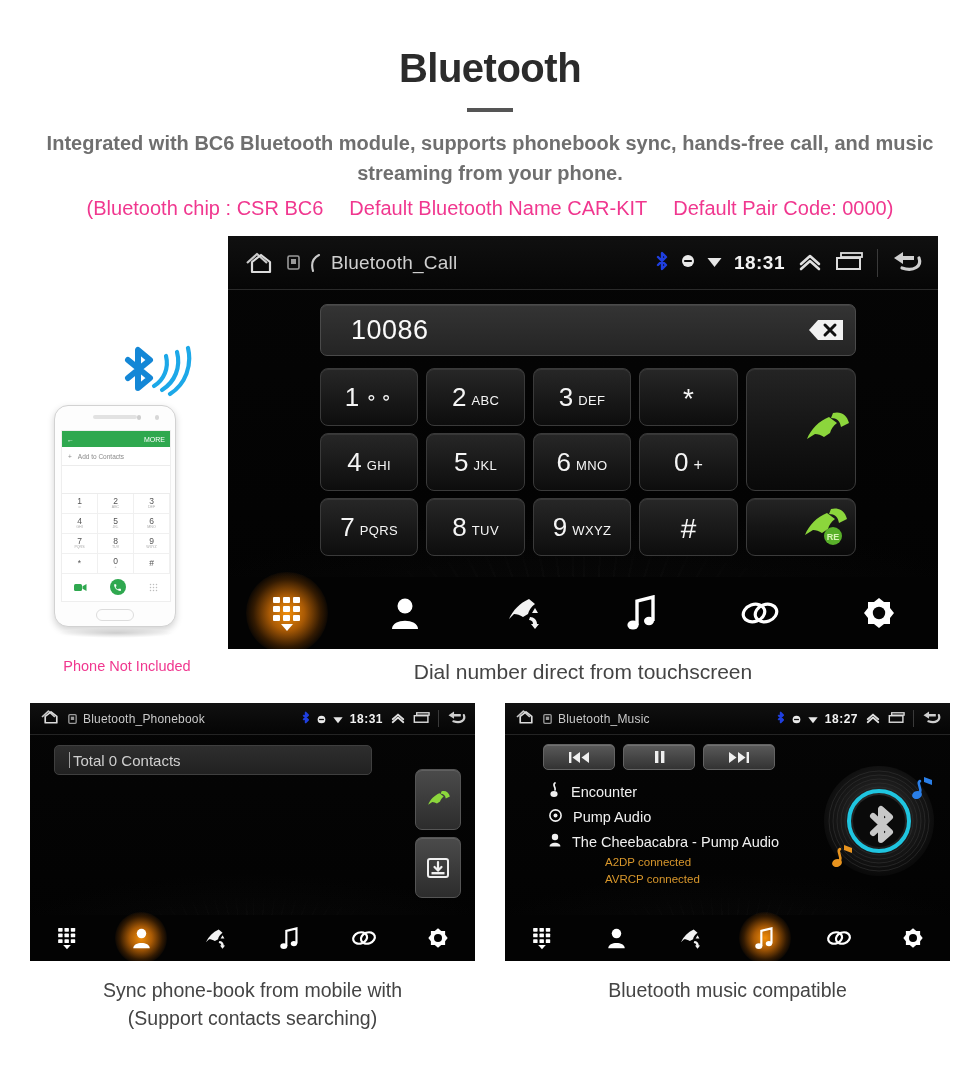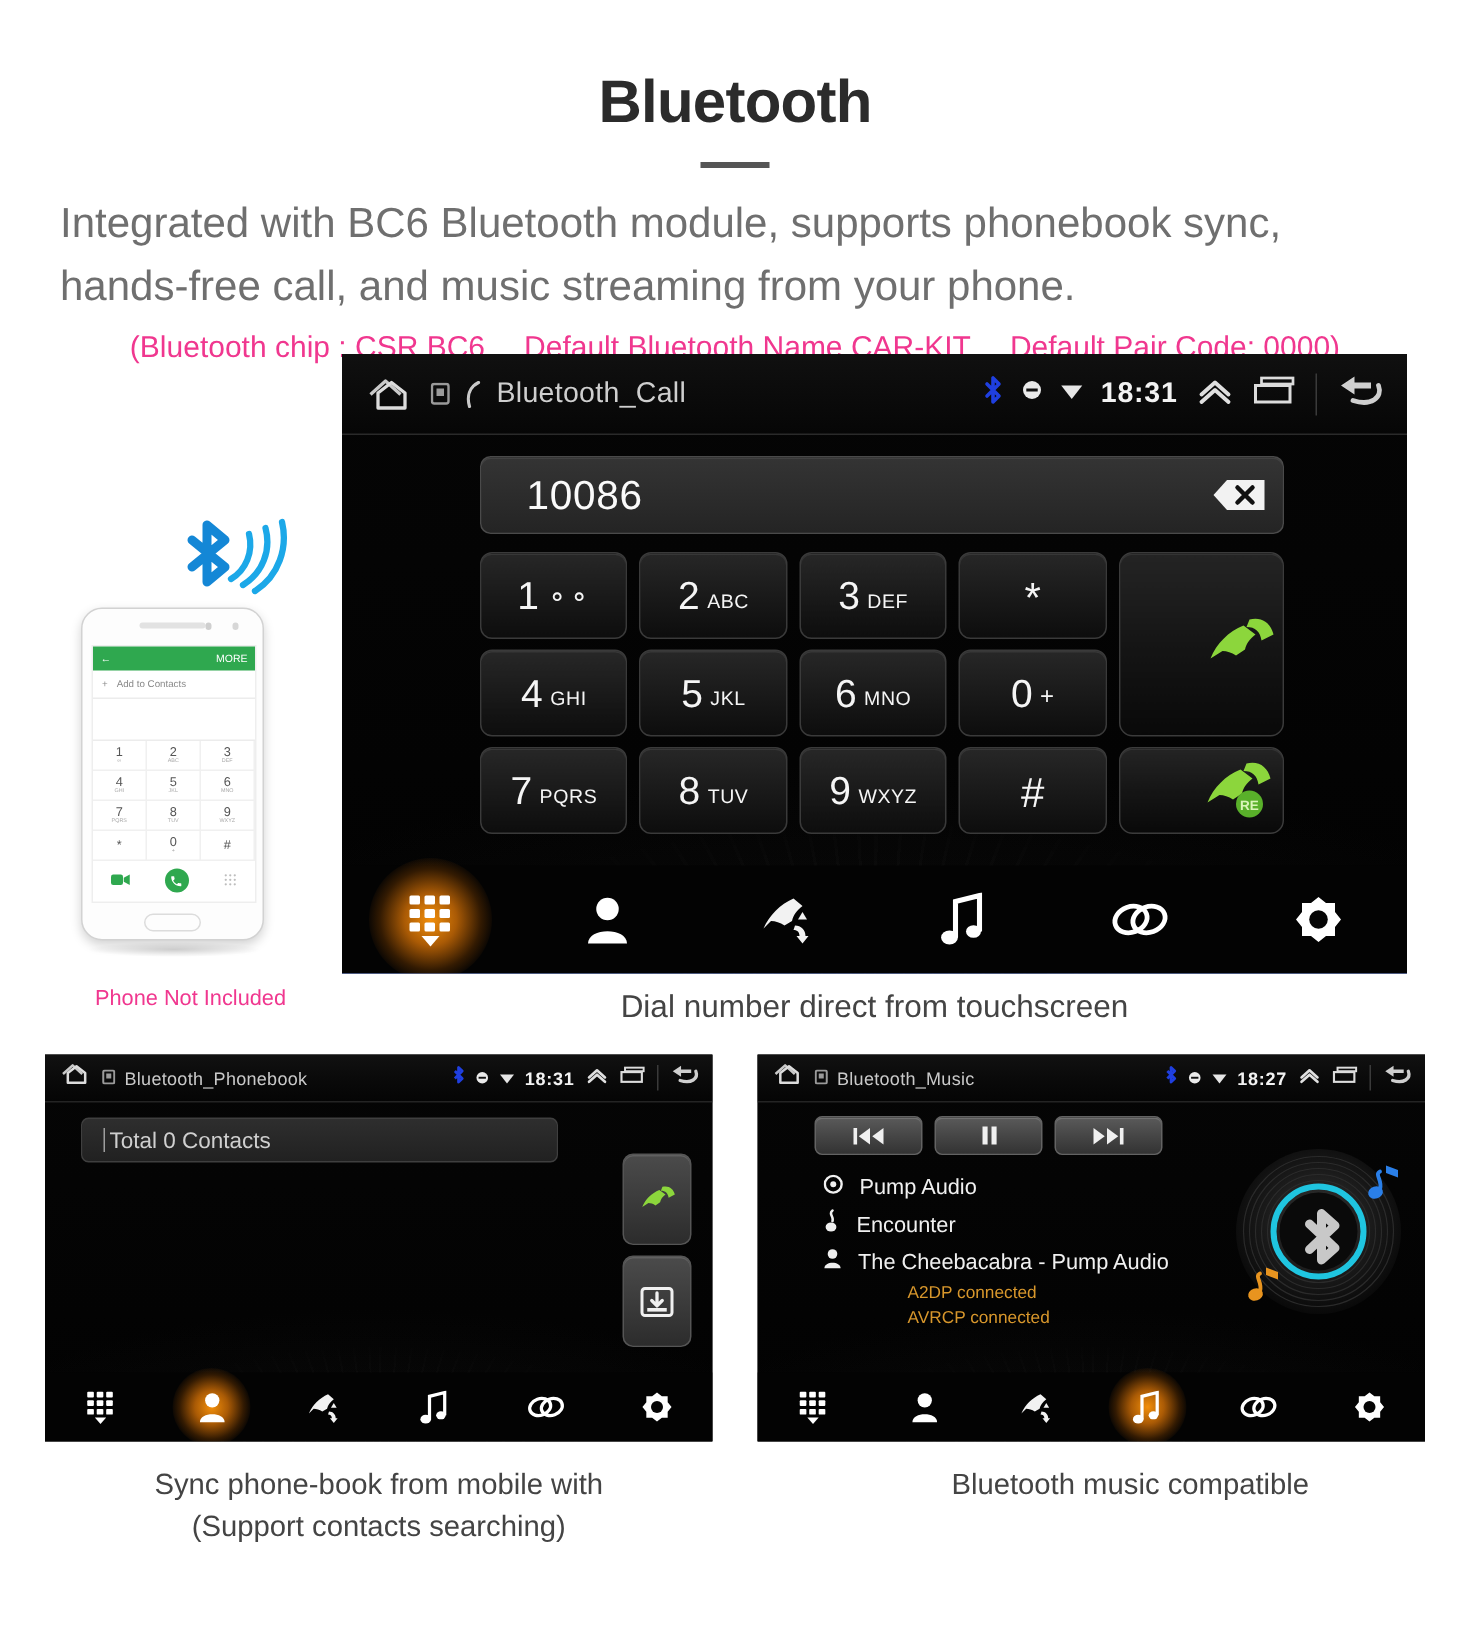--- a/index.html
+++ b/index.html
@@ -20,26 +20,27 @@
     letter-spacing: -0.5px;
     margin-top: 46px;
     line-height: 1.1;
   }
   .title-rule {
     width: 46px; height: 4px;
     background: #555;
     margin: 18px auto 0 auto;
   }
   .subtitle {
-    text-align: left;
-    font-size: 28px;
+    text-align: center;
+    font-size: 20px;
     color: #6f6f6f;
     line-height: 1.5;
     margin-top: 16px;
     padding: 0 40px;
+    font-weight: bold;
   }
   .pink-line {
     text-align: center;
     color: #f0378f;
     font-size: 20px;
     margin-top: 9px;
     white-space: nowrap;
   }
   .pink-line span.gap { display:inline-block; width: 26px; }
 
@@ -735,35 +736,35 @@
             <path d="M2 1 L2 12 L9.5 6.5 Z" fill="#f0f0f0"></path>
             <path d="M11 1 L11 12 L18.5 6.5 Z" fill="#f0f0f0"></path>
             <rect x="19.6" y="1" width="2.4" height="11" fill="#f0f0f0"></rect>
           </svg>
       </div>
     </div>
 
     <div class="mu-rows">
       <div class="mu-row">
         <span>
+          <svg width="11" height="16" viewBox="0 0 11 16">
+              <path d="M6 1 C3 3 7 5 6 8" fill="none" stroke="#f0f0f0" stroke-width="1.7" stroke-linecap="round"></path>
+              <ellipse cx="5" cy="12" rx="3.6" ry="3" fill="#f0f0f0"></ellipse>
+            </svg>
+        </span>
+        <span class="t">Encounter</span>
+      </div>
+      <div class="mu-row">
+        <span>
           <svg width="13" height="13" viewBox="0 0 13 13">
               <circle cx="6.5" cy="6.5" r="5.6" fill="none" stroke="#f0f0f0" stroke-width="1.6"></circle>
               <circle cx="6.5" cy="6.5" r="2" fill="#f0f0f0"></circle>
             </svg>
         </span>
         <span class="t">Pump Audio</span>
-      </div>
-      <div class="mu-row">
-        <span>
-          <svg width="11" height="16" viewBox="0 0 11 16">
-              <path d="M6 1 C3 3 7 5 6 8" fill="none" stroke="#f0f0f0" stroke-width="1.7" stroke-linecap="round"></path>
-              <ellipse cx="5" cy="12" rx="3.6" ry="3" fill="#f0f0f0"></ellipse>
-            </svg>
-        </span>
-        <span class="t">Encounter</span>
       </div>
       <div class="mu-row">
         <span>
           <svg width="12" height="14" viewBox="0 0 12 14">
               <circle cx="6" cy="4" r="3.2" fill="#f0f0f0"></circle>
               <path d="M0.6 13.5 C0.6 8.6 11.4 8.6 11.4 13.5 Z" fill="#f0f0f0"></path>
             </svg>
         </span>
         <span class="t">The Cheebacabra - Pump Audio</span>
       </div>
@@ -852,15 +853,15 @@
     </div>
     <div class="nav-item">
       <svg width="22" height="22" viewBox="0 0 34 34">
           <path d="M17 2 L22 6 L28 6 L28 12 L32 17 L28 22 L28 28 L22 28 L17 32 L12 28 L6 28 L6 22 L2 17 L6 12 L6 6 L12 6 Z" fill="#fff"></path>
           <circle cx="17" cy="17" r="6.2" fill="#050505"></circle>
         </svg>
     </div>
   </div>
 </div>
 
-<div class="caption-sub" style="left:531px; top:976px; width:445px;">
+<div class="caption-sub" style="left:505px; top:976px; width:445px;">
   <div>Bluetooth music compatible</div>
 </div>
 
 </body></html>

